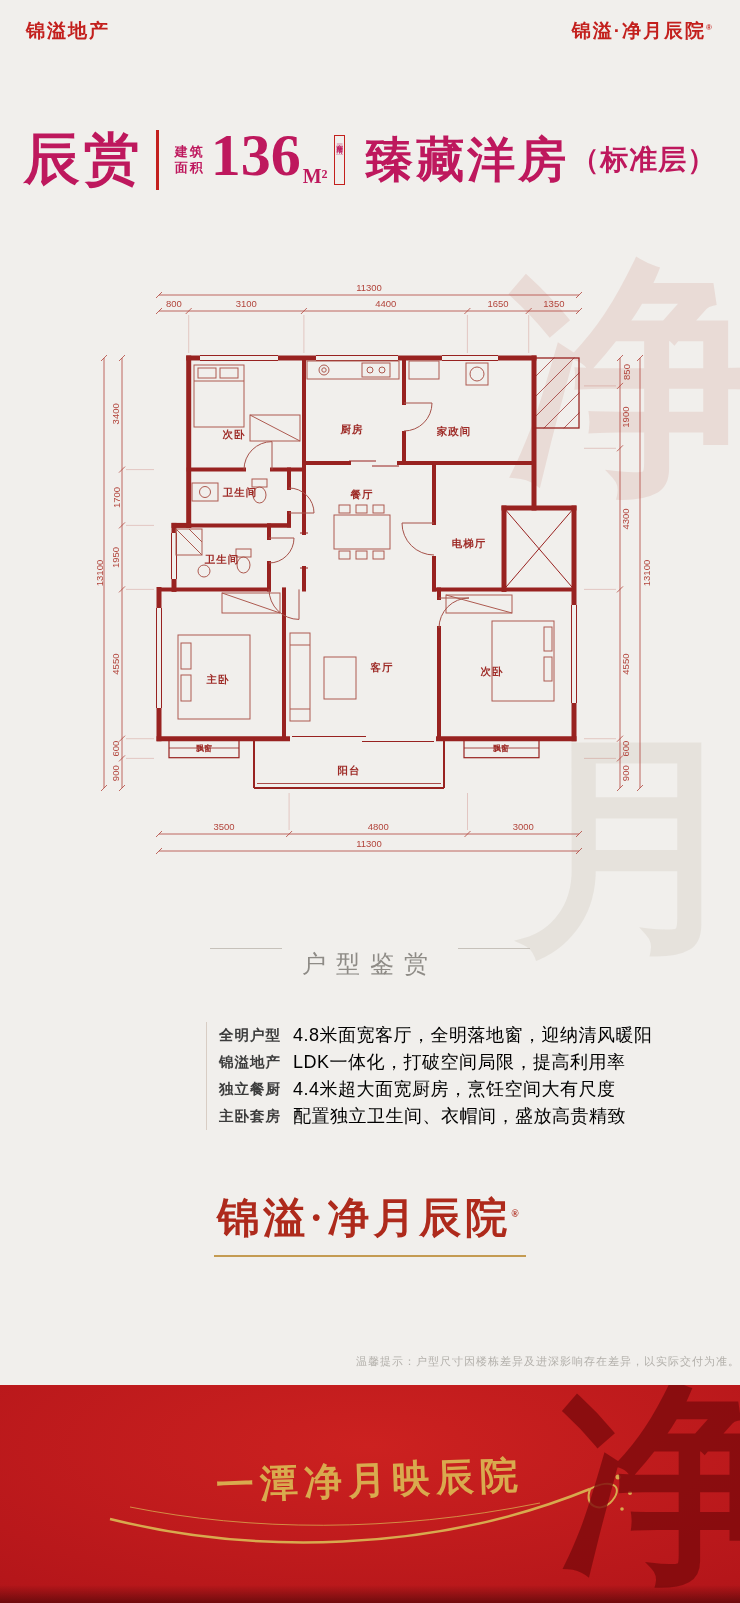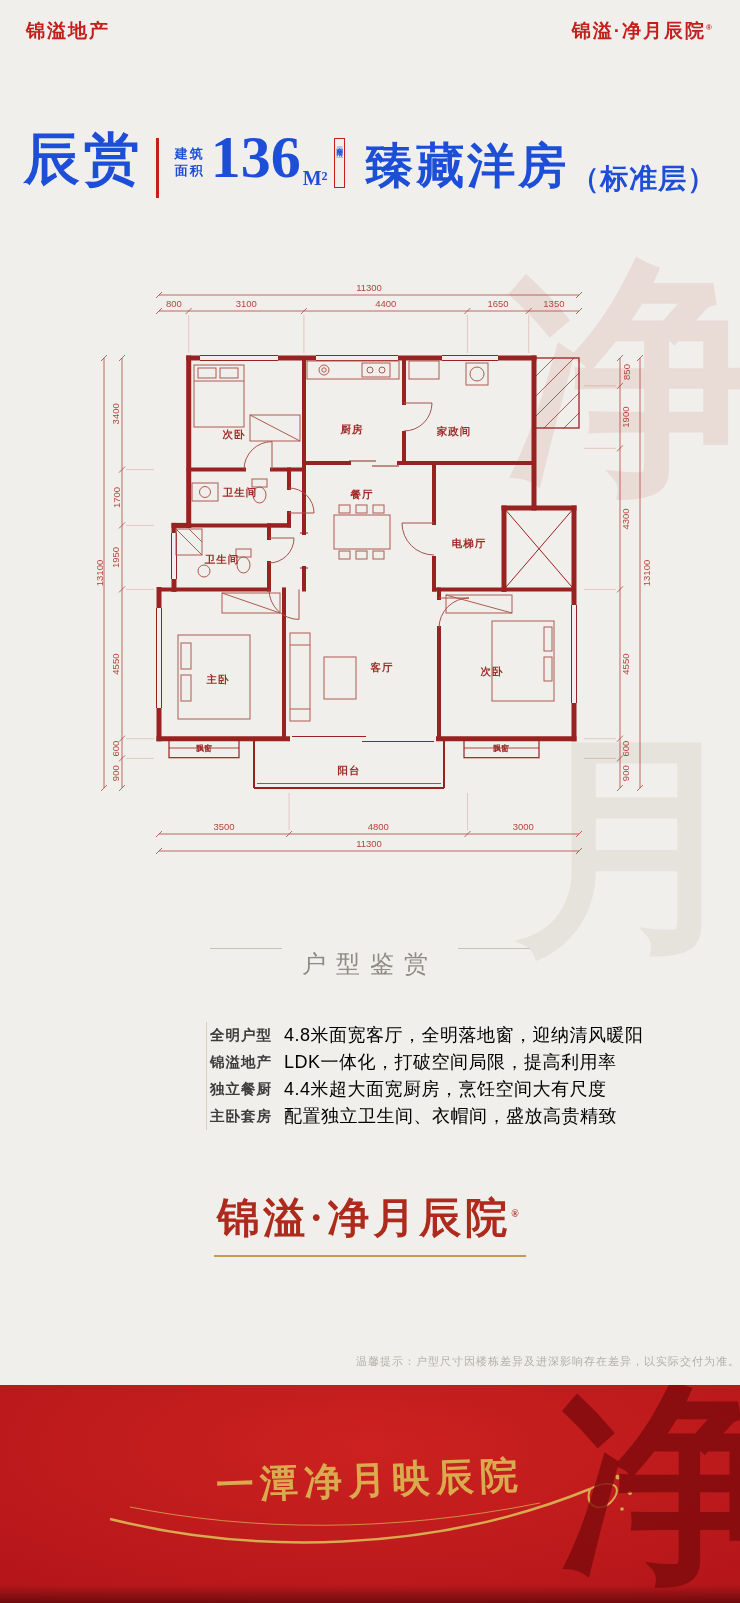--- a/index.html
+++ b/index.html
@@ -10,41 +10,41 @@
       pointer-events:none;line-height:1;}
   .wm-top{left:505px;top:255px;font-size:250px;color:#b2503e;opacity:.12;}
   .wm-bottom{left:515px;top:730px;font-size:235px;color:#9a8a72;opacity:.12;}
   
   .brand{position:absolute;top:18px;font-size:19px;font-weight:bold;color:#c3201d;letter-spacing:2px;}
   .brand-left{left:26px;}
   .brand-right{right:26px;}
   .brand sup{font-size:8px;vertical-align:super;}
   
   .title-block{position:absolute;left:0;right:0;top:122px;display:flex;justify-content:center;
-               align-items:flex-end;color:#1d4ed8;font-family:"Liberation Serif","DejaVu Serif",serif;}
+               align-items:center;color:#be185d;font-family:"Liberation Serif","DejaVu Serif",serif;}
   .t-name{font-size:56px;font-weight:bold;letter-spacing:4px;}
   .t-divider{width:3px;height:60px;background:#c3201d;margin:0 16px 0 12px;}
   .area-group{display:flex;align-items:center;}
   .area-label{font-size:13px;font-weight:bold;line-height:1.25;letter-spacing:2px;text-align:center;}
   .area-value{font-size:60px;font-weight:bold;line-height:1;margin:0 2px 11px 6px;}
   .area-unit{font-size:20px;font-weight:bold;align-self:flex-end;margin-bottom:8px;}
   .area-seal{writing-mode:vertical-rl;text-orientation:upright;font-size:7px;line-height:1.1;
              border:1px solid #c3201d;padding:2px 1px;height:44px;margin-left:6px;letter-spacing:1px;
              font-family:"Liberation Sans",sans-serif;}
   .t-type{font-size:48px;font-weight:bold;margin-left:20px;letter-spacing:3px;}
   .t-type-suffix{font-size:28px;font-weight:bold;letter-spacing:1px;margin-left:2px;}
   
   .floorplan{position:absolute;left:94px;top:283px;width:556px;height:586px;}
   
   .sec-title{position:absolute;left:0;right:0;top:948px;display:flex;align-items:flex-start;
              justify-content:center;gap:20px;}
   .sec-line{width:72px;height:1px;background:#c6c1ba;}
   .sec-text{font-size:24px;color:#8e8b86;letter-spacing:10px;}
   .features{position:absolute;left:206px;top:1022px;width:346px;border-left:1px solid #d8cdc4;
-            padding-left:3px;}
+            padding-left:12px;}
   .feature-row{display:flex;line-height:27px;white-space:nowrap;}
   .feature-label{font-size:14.5px;font-weight:bold;color:#3c3c3c;margin-right:12px;letter-spacing:1px;}
   .feature-text{font-size:18px;color:#000000;letter-spacing:.5px;}
   
   .logo-block{position:absolute;left:0;right:0;top:1190px;text-align:center;}
   .logo-cn{font-family:"Liberation Serif","DejaVu Serif",serif;font-size:42px;font-weight:bold;
            color:#ae2a1c;letter-spacing:4px;}
   .logo-cn sup{font-size:10px;}
   .logo-divider{width:312px;height:1.5px;background:#c49b52;margin:9px auto 9px;}
   .logo-en{font-size:14px;letter-spacing:7px;color:#b2904d;}

